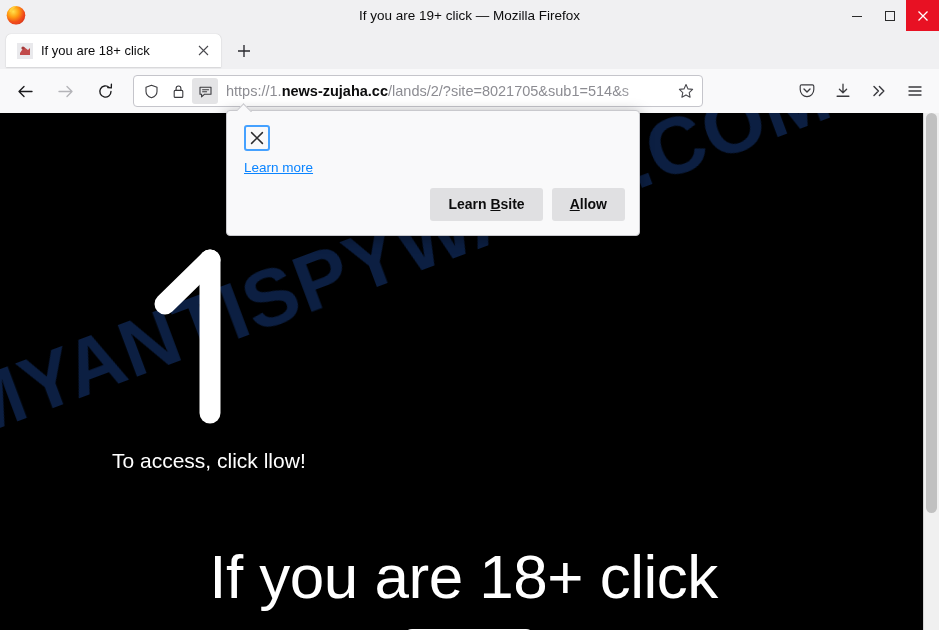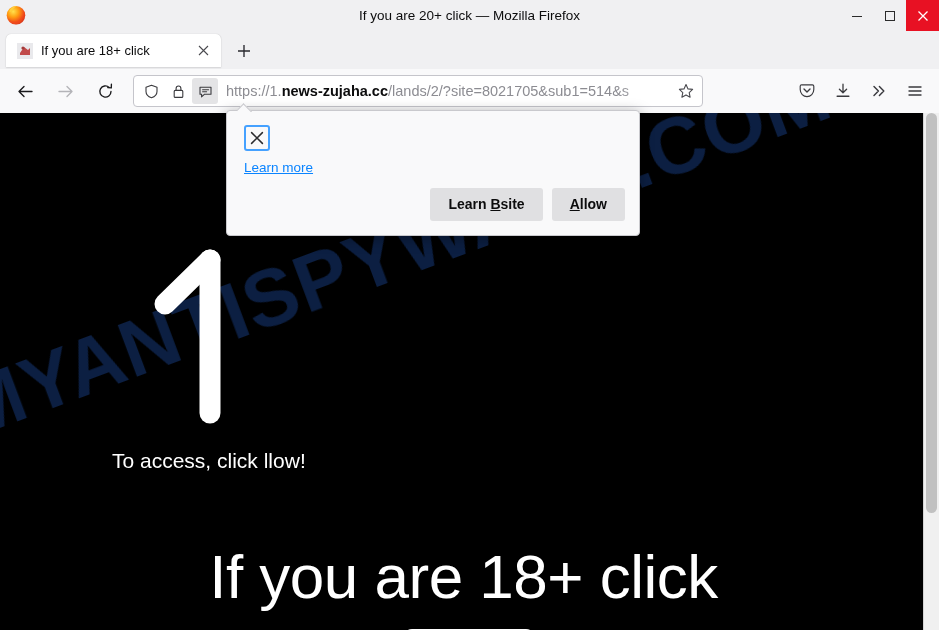--- a/index.html
+++ b/index.html
@@ -361,21 +361,21 @@
             <stop offset="35%" stop-color="#ff9f12"></stop>
             <stop offset="70%" stop-color="#f0471a"></stop>
             <stop offset="100%" stop-color="#c42b1c"></stop>
           </radialGradient>
         </defs>
         <circle cx="11" cy="11.3" r="9.3" fill="url(#fxg)"></circle>
         <path d="M4.2 7.2c1.4-3.3 4.5-5.2 7.6-4.8-2.2.6-3.8 2-4.6 3.8-.9 2-2.2 2-3 1z" fill="#ffd23d"></path>
         <path d="M11 20.3c-3.6 0-6.6-2.4-7.5-5.7 1.7 2.3 4.3 3.5 7.1 3.1 3.6-.5 5.6-3 5.7-5.4.6 1.2.8 2.3.6 3.5-.5 2.6-3 4.5-5.9 4.5z" fill="#f04e1e" opacity="0.55"></path>
       </svg>
     </span>
-    <div id="window-title">If you are 20+ click — Mozilla Firefox</div>
+    <div id="window-title">If you are 19+ click — Mozilla Firefox</div>
 
     <div class="winbtn" id="btn-min">
       <svg class="winglyph" width="12" height="12" viewBox="0 0 12 12">
         <rect x="1" y="6" width="10" height="1" fill="#2b2b2b"></rect>
       </svg>
     </div>
     <div class="winbtn" id="btn-max">
       <svg class="winglyph" width="12" height="12" viewBox="0 0 12 12">
         <rect x="1.5" y="1.5" width="9" height="9" fill="none" stroke="#2b2b2b" stroke-width="1"></rect>
       </svg>

